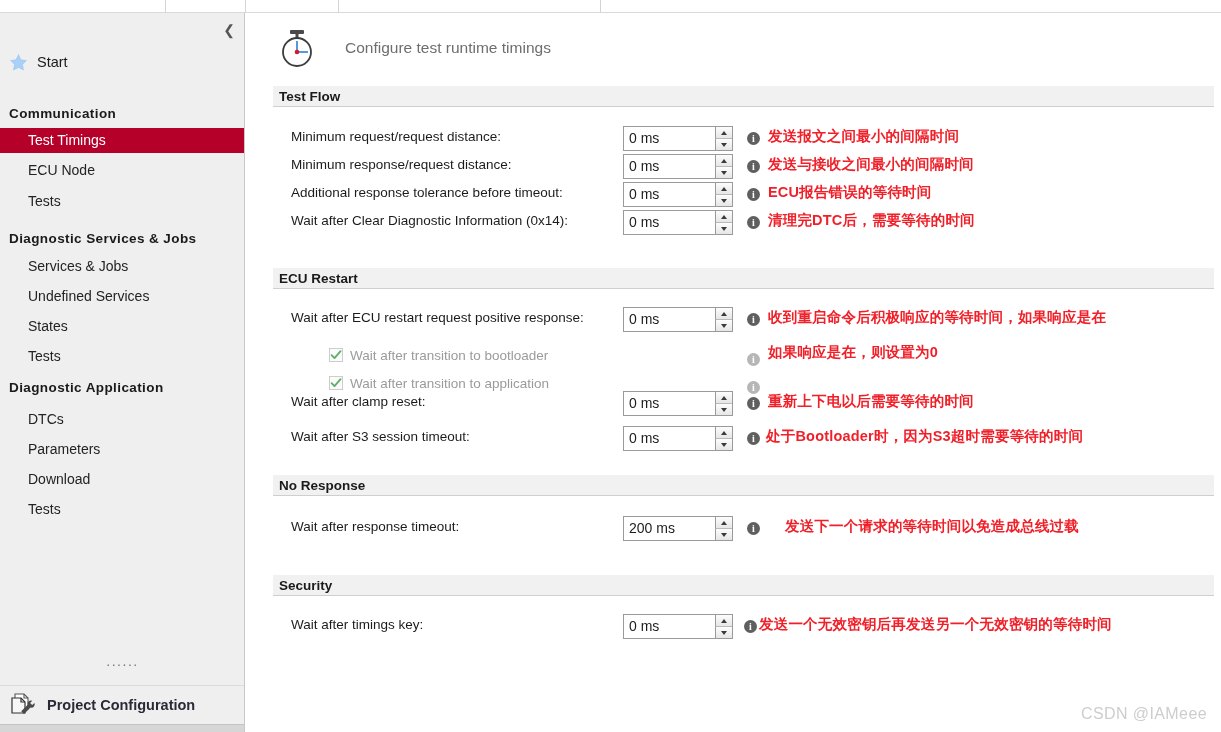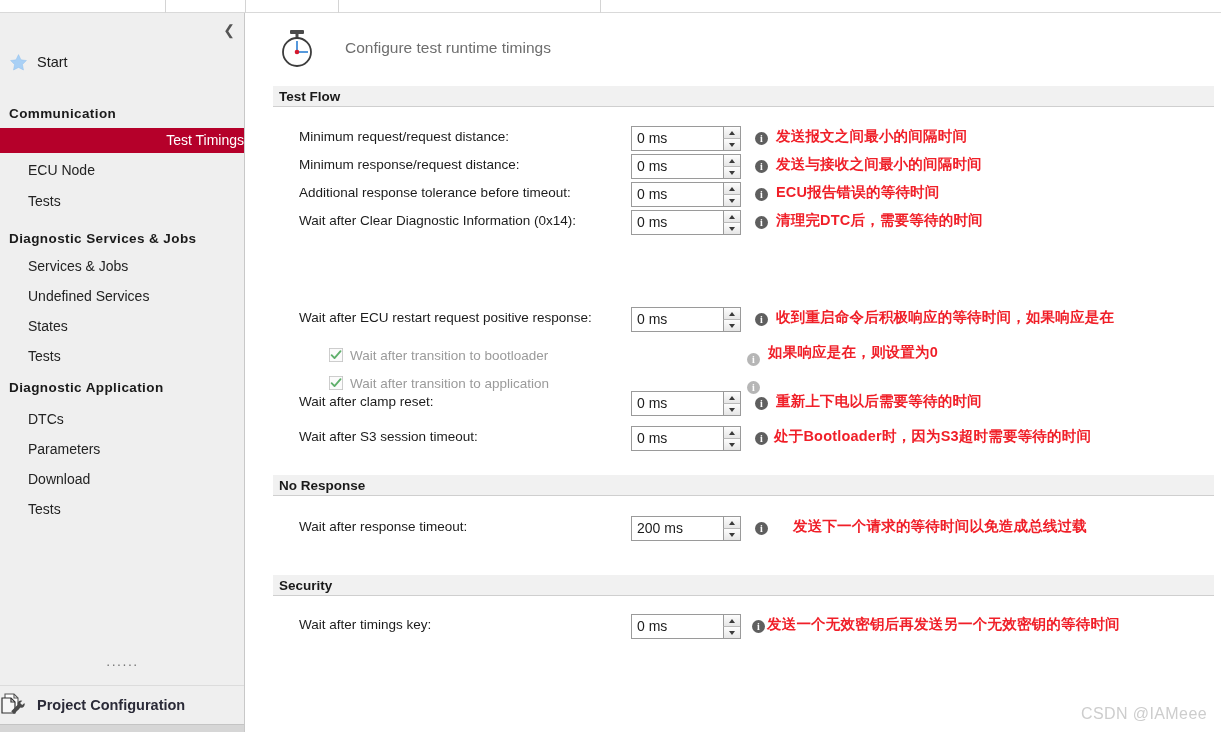--- a/index.html
+++ b/index.html
@@ -91,38 +91,38 @@
     line-height: 25px;
     padding-left: 28px;
     box-sizing: border-box;
     font-size: 14px;
     color: #232323;
     cursor: pointer;
   }
   .nav-item.selected {
     background: #b5002a;
     color: #ffffff;
-    text-align: right;
   }
 
   .sidebar-dots {
     position: absolute;
     left: 0; top: 640px;
     width: 245px;
     text-align: center;
     font-size: 14px;
     letter-spacing: 1.5px;
     color: #777;
   }
   .sidebar-bottom-item {
     position: absolute;
     left: 0; top: 672px;
     width: 244px; height: 38px;
     display: flex;
     align-items: center;
+    padding-left: 10px;
     box-sizing: border-box;
     border-top: 1px solid #dcdcdc;
     cursor: pointer;
   }
   .sidebar-bottom-item .lbl {
     font-size: 14.5px;
     font-weight: bold;
     color: #2b2b38;
     margin-left: 11px;
   }
@@ -173,21 +173,20 @@
     font-weight: bold;
     color: #1a1a1a;
     padding-left: 6px;
     line-height: 21px;
     box-sizing: border-box;
   }
 
   .field-row {
     position: absolute;
     height: 26px;
-    margin-left: 8px;
   }
   .field-label {
     position: absolute;
     left: 0;
     top: 3px;
     font-size: 13.5px;
     color: #1c1c1c;
     white-space: nowrap;
   }
 
@@ -397,20 +396,21 @@
       <span class="val">0 ms</span>
       <div class="btns">
         <div class="b up"></div>
         <div class="b down"></div>
       </div>
     </div>
     <div class="info-icon" style="left:456px; top:6px">i</div>
     <div class="annot" style="left:477px; top:1px">清理完DTC后，需要等待的时间</div>
   </div>
 
+  <div class="section-head" style="top:255px">ECU Restart</div>
 
   <div class="field-row" style="left:45px; top:294px; width:920px">
     <span class="field-label">Wait after ECU restart request positive response:</span>
     <div class="spin" style="left:332px; top:0">
       <span class="val">0 ms</span>
       <div class="btns">
         <div class="b up"></div>
         <div class="b down"></div>
       </div>
     </div>

